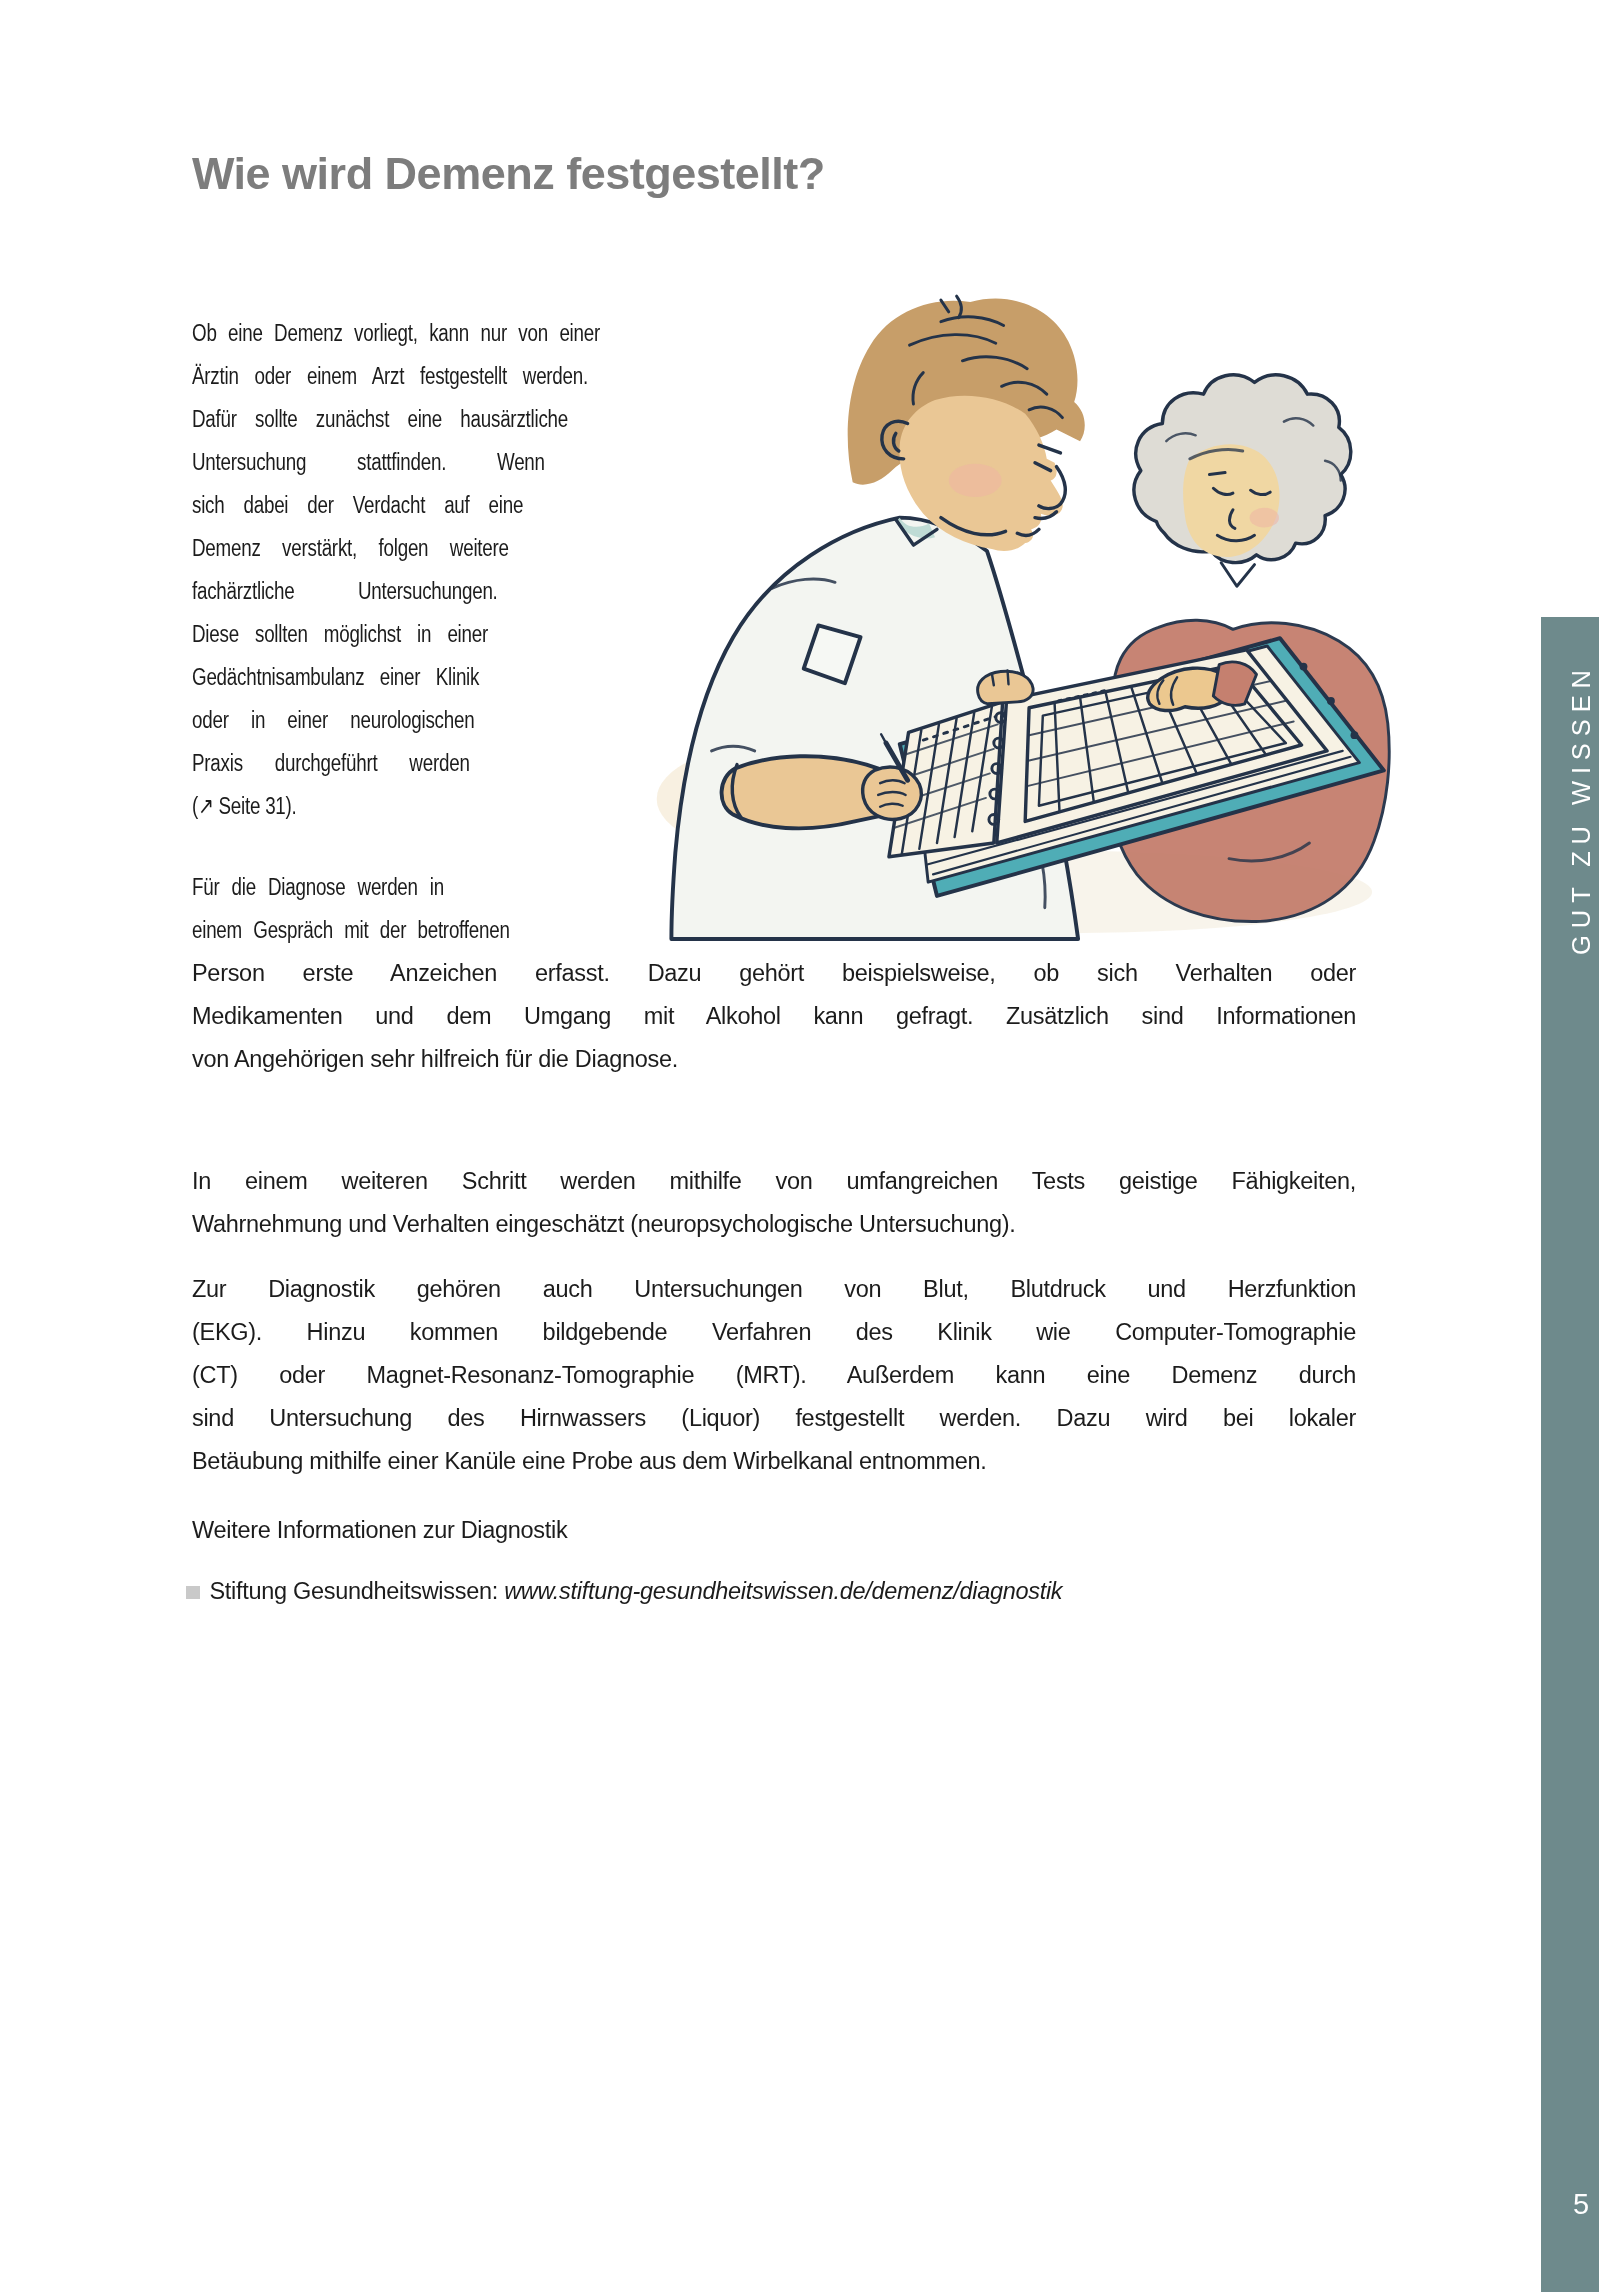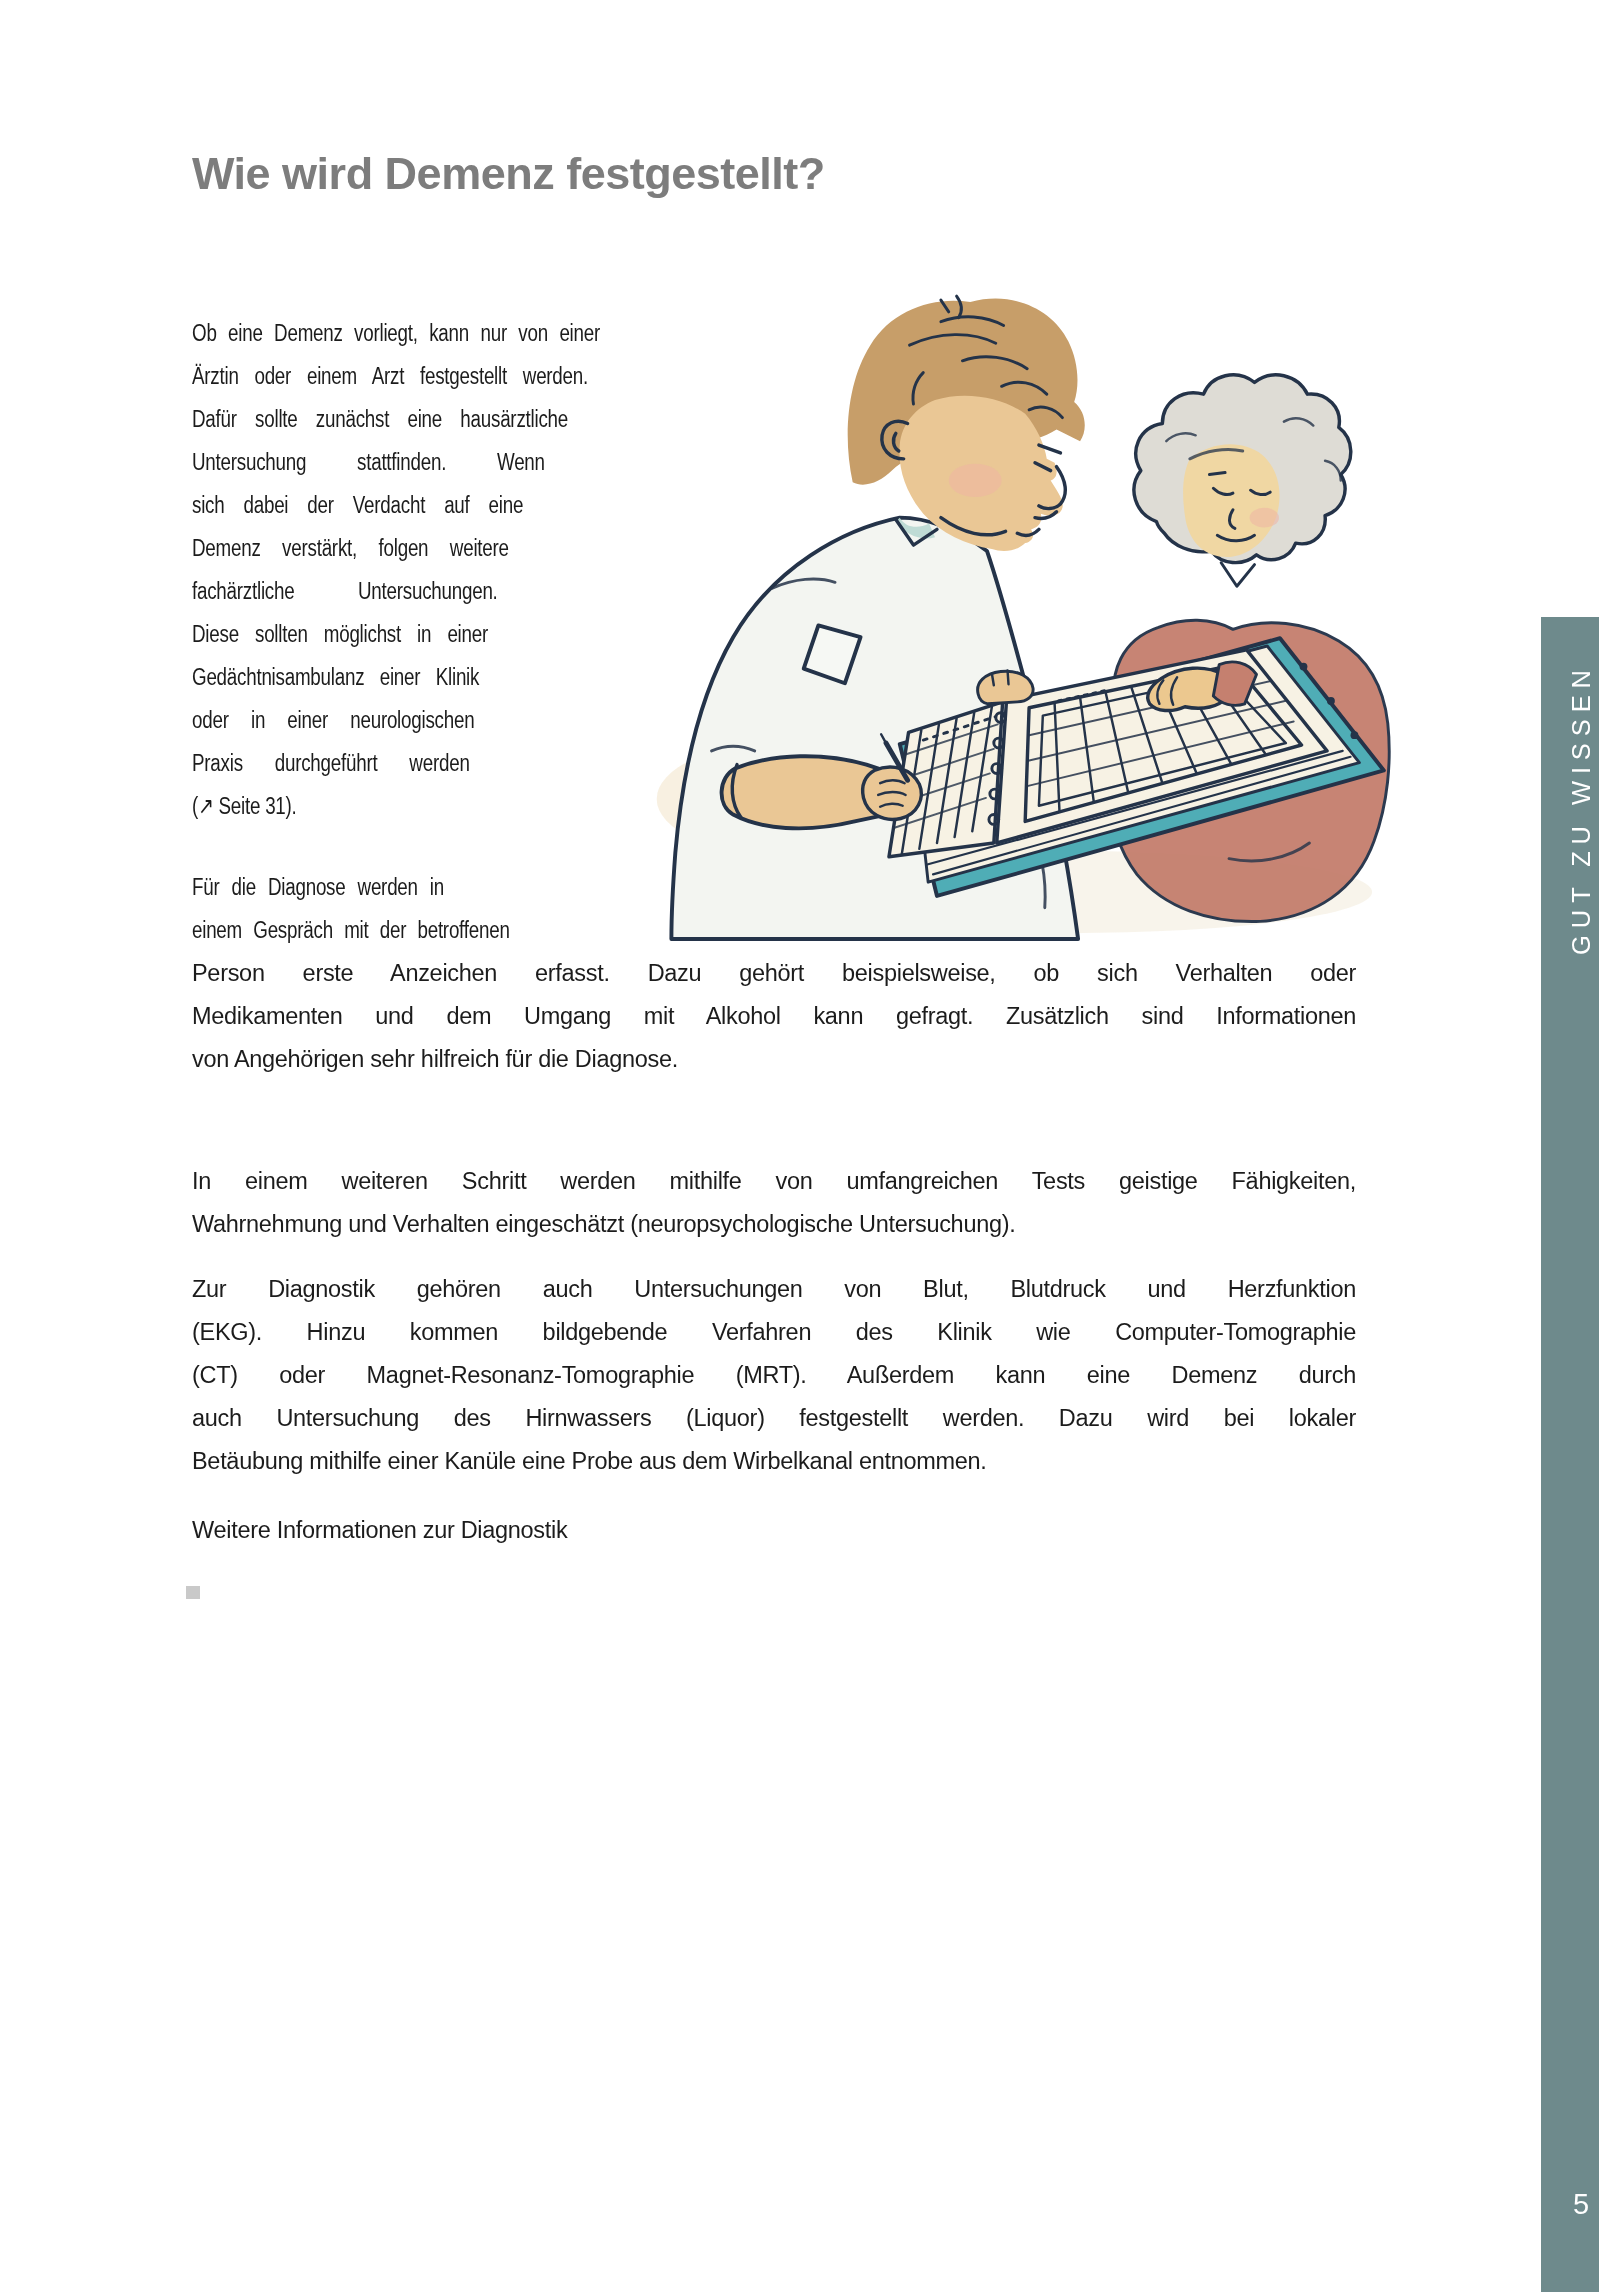--- a/index.html
+++ b/index.html
@@ -93,30 +93,31 @@
 
   <div class="para" id="para3">
     <div class="ln just">In einem weiteren Schritt werden mithilfe von umfangreichen Tests geistige Fähigkeiten,</div>
     <div class="ln">Wahrnehmung und Verhalten eingeschätzt (neuropsychologische Untersuchung).</div>
   </div>
 
   <div class="para" id="para4">
     <div class="ln just">Zur Diagnostik gehören auch Untersuchungen von Blut, Blutdruck und Herzfunktion</div>
     <div class="ln just">(EKG). Hinzu kommen bildgebende Verfahren des Klinik wie Computer-Tomographie</div>
     <div class="ln just">(CT) oder Magnet-Resonanz-Tomographie (MRT). Außerdem kann eine Demenz durch</div>
-    <div class="ln just">auch Untersuchung des Hirnwassers (Liquor) festgestellt werden. Dazu wird bei lokaler</div>
+    <div class="ln just">sind Untersuchung des Hirnwassers (Liquor) festgestellt werden. Dazu wird bei lokaler</div>
     <div class="ln">Betäubung mithilfe einer Kanüle eine Probe aus dem Wirbelkanal entnommen.</div>
   </div>
 
   <div class="para" id="para5">
     <div class="ln">Weitere Informationen zur Diagnostik</div>
   </div>
 
   <div class="bullet-row">
     <span class="bullet-square"></span>
+    <span class="bullet-text"><span>Stiftung Gesundheitswissen: </span><span class="bullet-url">www.stiftung-gesundheitswissen.de/demenz/diagnostik</span></span>
   </div>
 
   <div class="sidebar"></div>
   <div class="sidebar-label">GUT ZU WISSEN</div>
   <div class="page-number">5</div>
 
   <svg class="illustration" viewBox="0 0 930 750" role="img" aria-label="Zeichnung: Ein Arzt macht sich mit einem Stift Notizen in einem aufgeschlagenen Ordner, eine ältere Frau mit grauen Locken sitzt ihm gegenüber und berührt den Ordner.">
 
     <ellipse cx="600" cy="700" rx="310" ry="42" fill="#efe6d2" opacity="0.45"></ellipse>
     <ellipse cx="310" cy="605" rx="130" ry="58" fill="#eed9b4" opacity="0.4"></ellipse>

